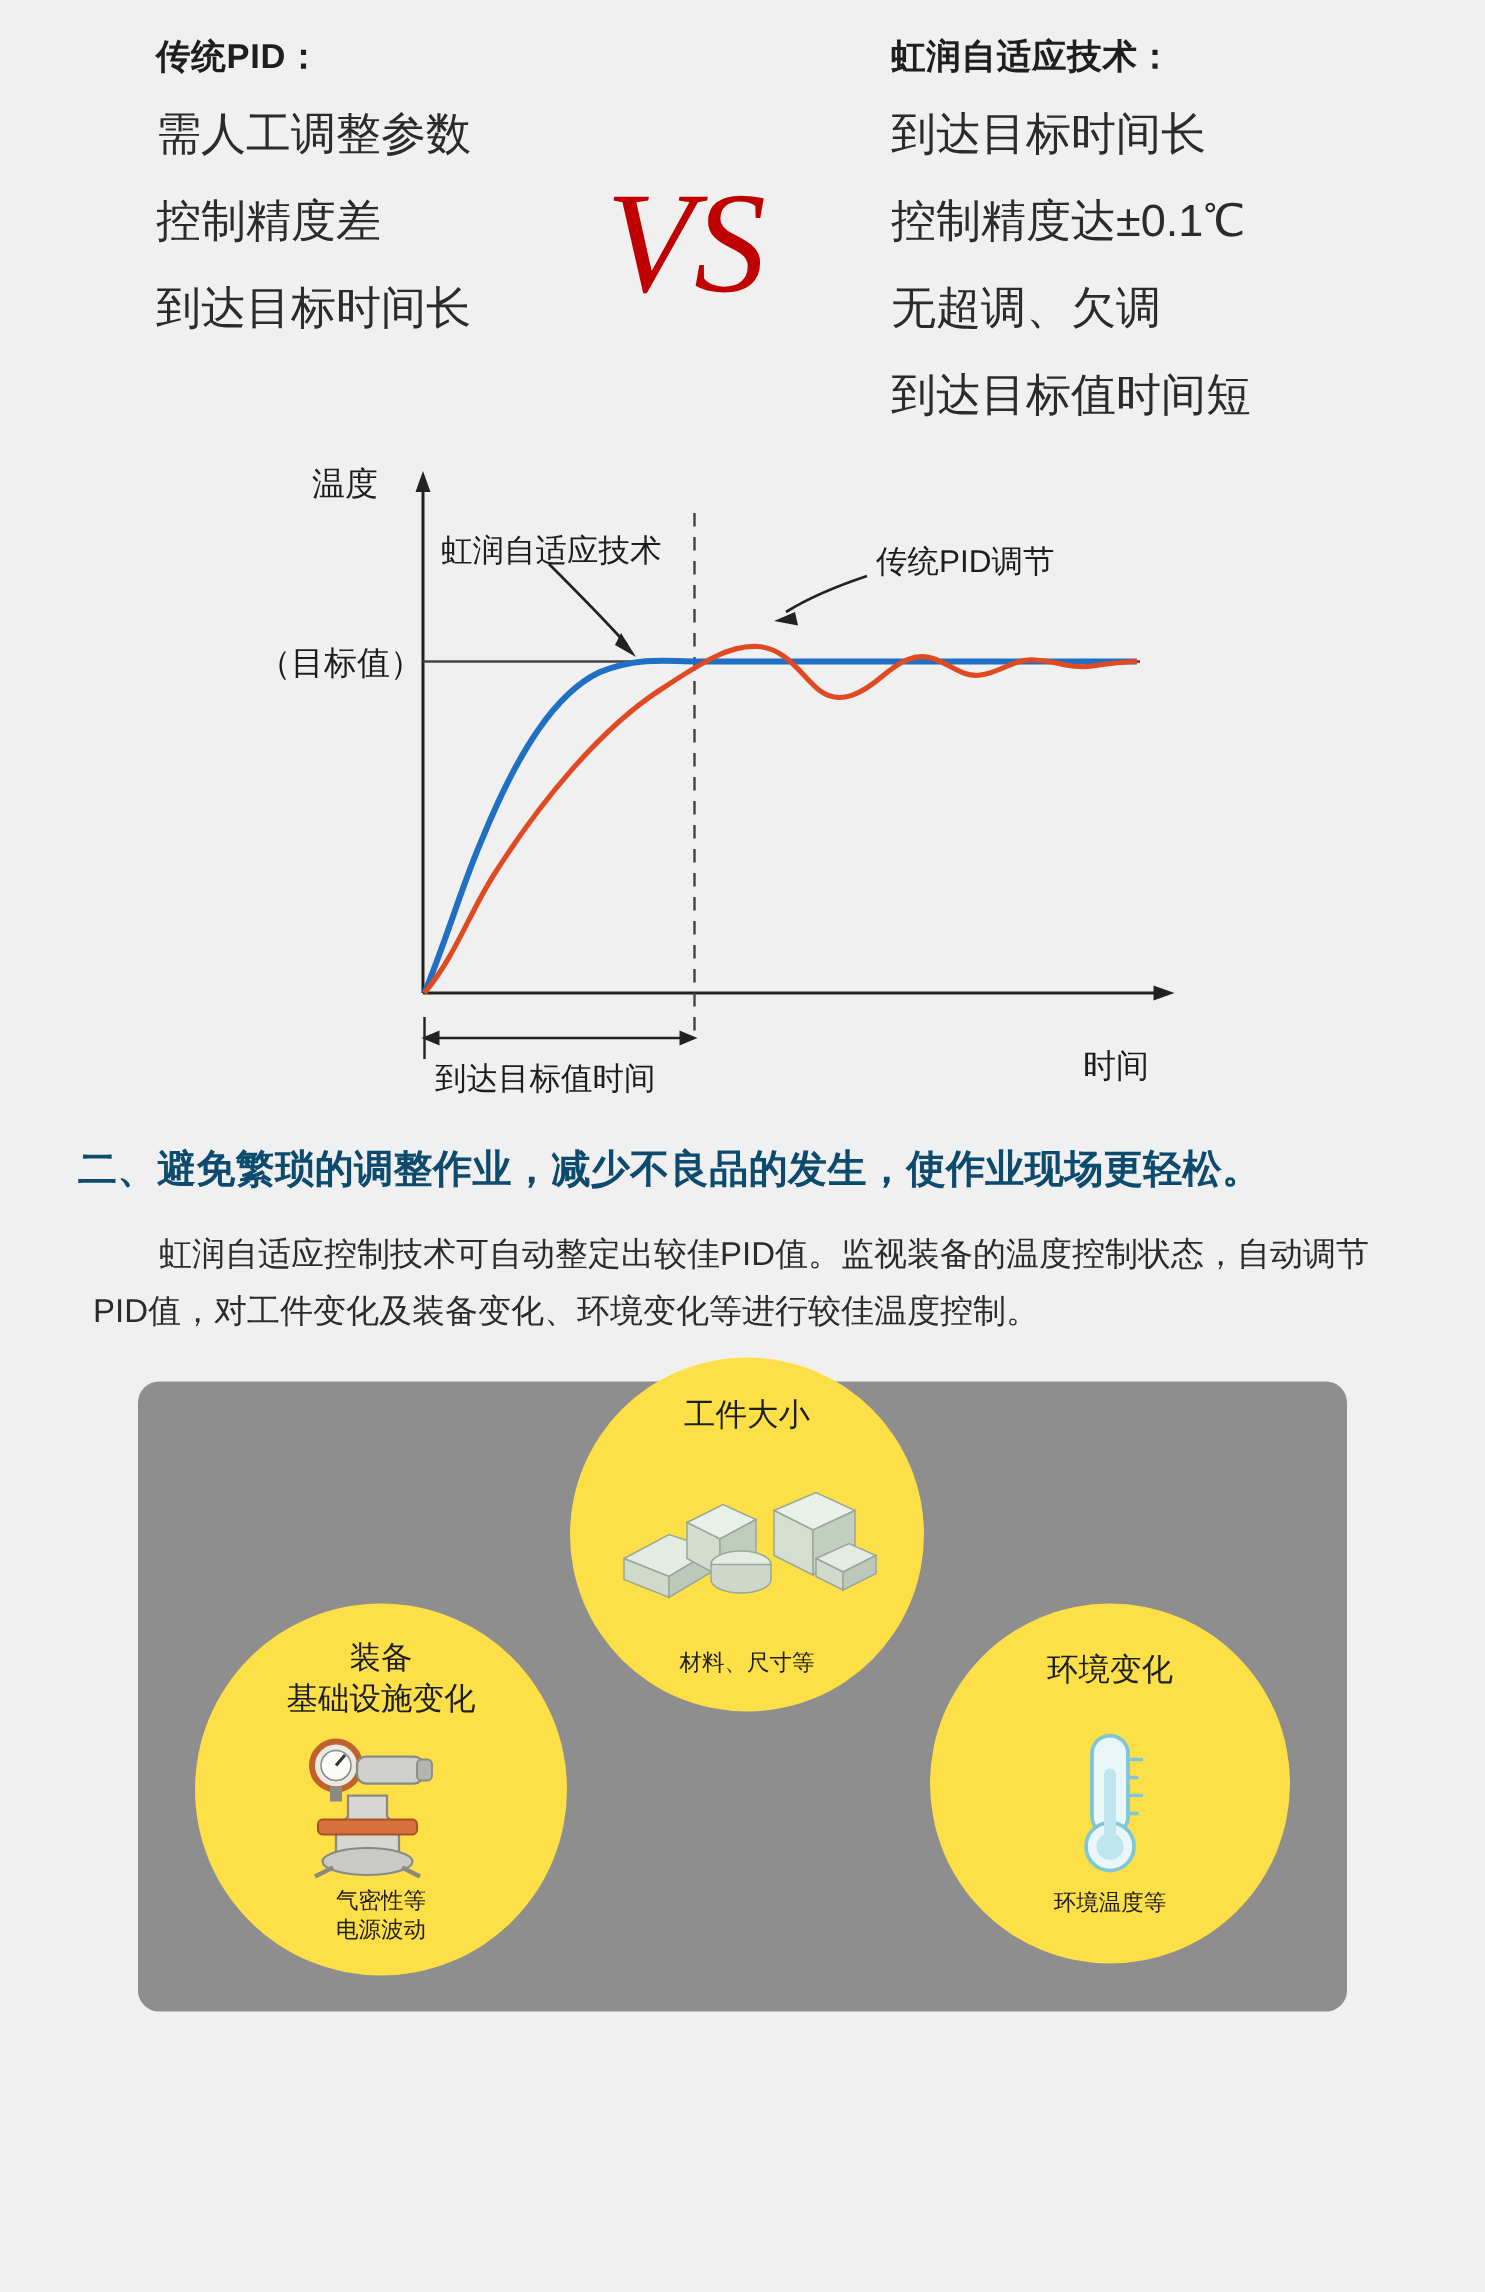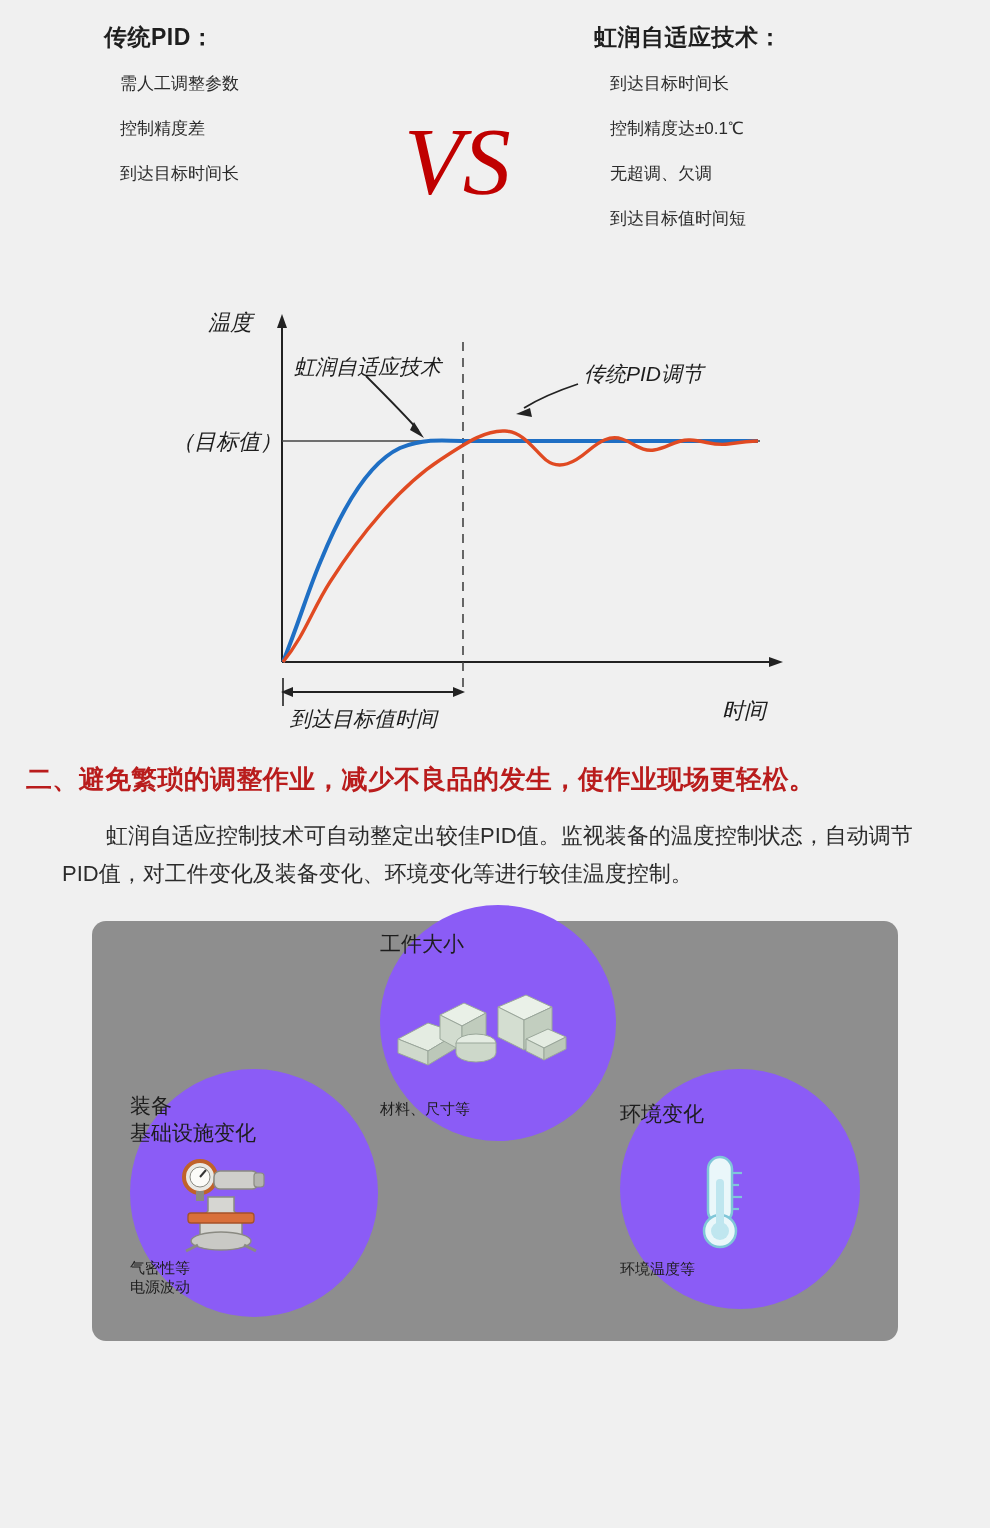--- a/index.html
+++ b/index.html
@@ -30,50 +30,48 @@
   .col.right { left: 594px; width: 360px; }
 
   .col-title {
     font-size: 23px;
     font-weight: bold;
     letter-spacing: 0.5px;
     margin-bottom: 22px;
     color: #1e1e1e;
   }
   .col-item {
-    font-size: 17px;
+    font-size: 30px;
     line-height: 1.0;
     margin-bottom: 28px;
     color: #2b2b2b;
-    margin-left: 16px;
   }
 
   .vs {
     position: absolute;
     left: 400px;
     top: 108px;
     width: 140px;
     height: 110px;
   }
 
   
   .chart-wrap {
     position: relative;
     width: 990px;
     height: 470px;
-    font-style: italic;
   }
 
   
   .section-head {
-    margin: 0 62px 0 26px;
+    margin: 0 62px 0 52px;
     font-size: 26px;
     font-weight: bold;
     line-height: 1.5;
-    color: #b91c1c;
+    color: #0c4a6e;
     letter-spacing: 0.3px;
   }
   .para {
     margin: 18px 62px 0 62px;
     font-size: 22px;
     line-height: 1.72;
     color: #2b2b2b;
     text-indent: 44px;
   }
 
@@ -82,21 +80,22 @@
     position: relative;
     margin: 28px auto 0 auto;
     width: 806px;
     height: 420px;
     background: #8e8e8e;
     border-radius: 14px;
   }
   .bubble {
     position: absolute;
     border-radius: 50%;
-    background: #8b5cf6;
+    background: #fde047;
+    text-align: center;
     color: #1d1d1d;
   }
   .bubble .cap-top {
     font-size: 21px;
     line-height: 1.28;
   }
   .bubble .cap-bottom {
     font-size: 15px;
     line-height: 1.28;
   }

